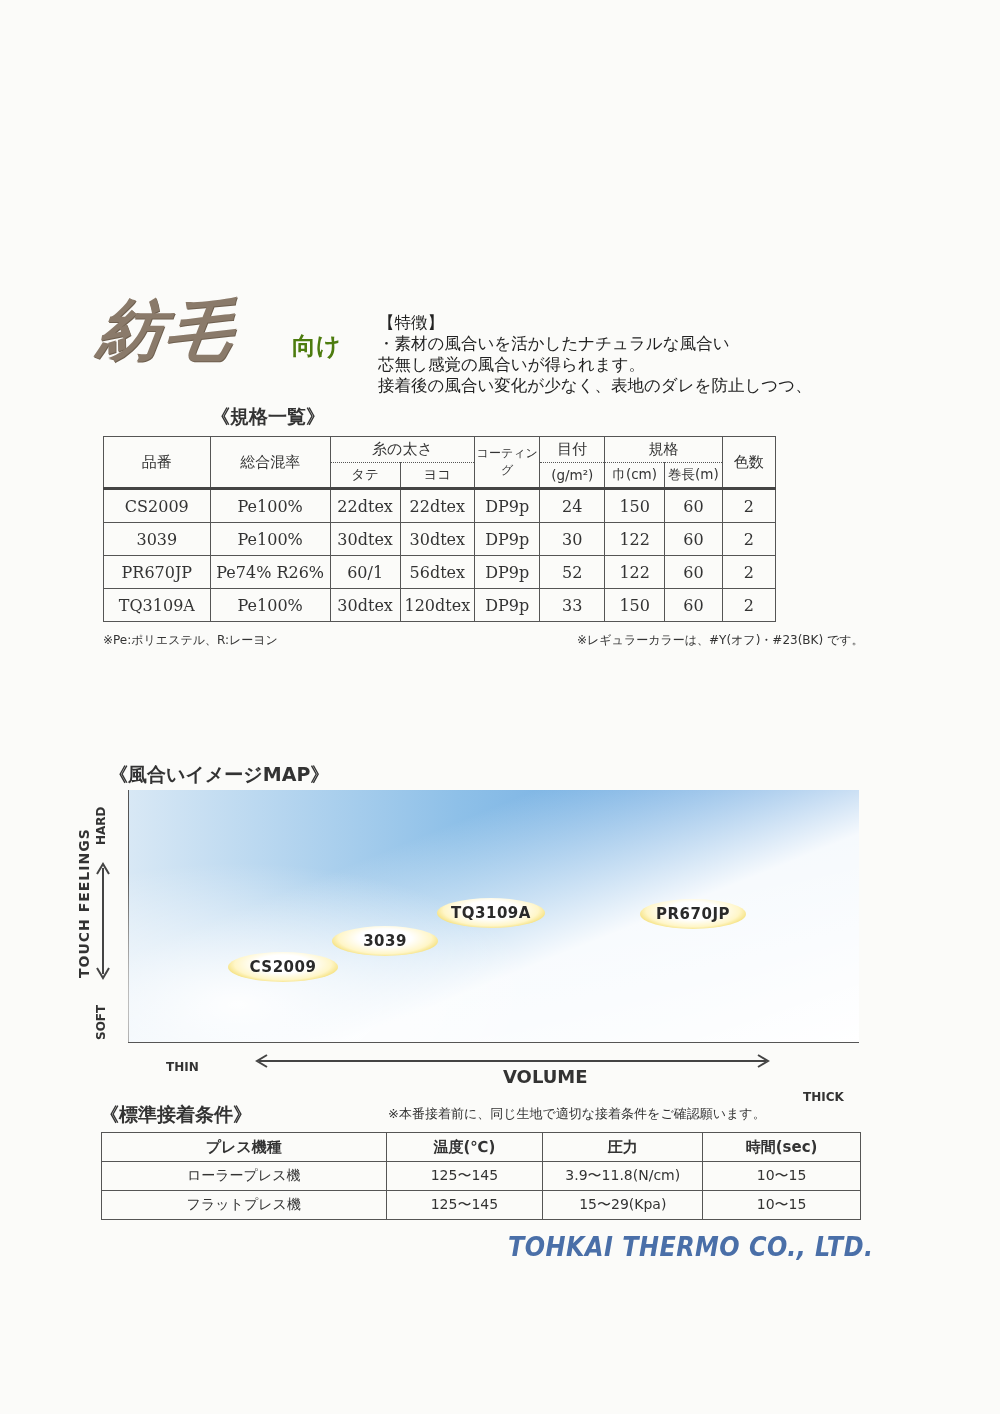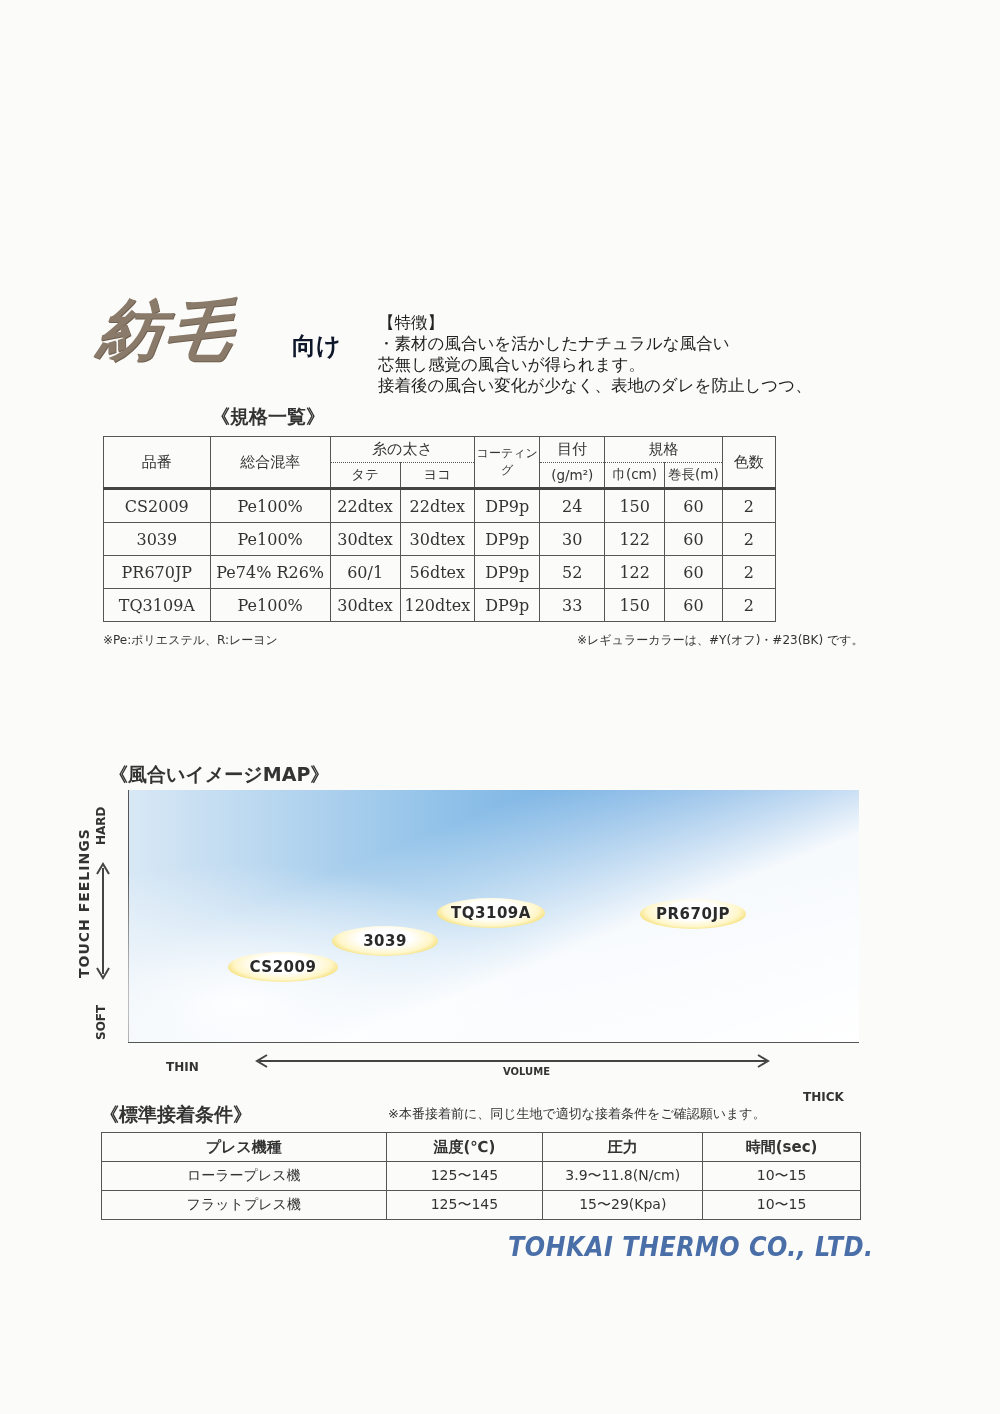--- a/index.html
+++ b/index.html
@@ -6,21 +6,21 @@
   body {
     width:1000px; height:1414px; background:#fbfbf9; position:relative; overflow:hidden;
     font-family: "DejaVu Sans", "Liberation Sans", sans-serif; color:#222;
   }
   .abs { position:absolute; }
   .title-main {
     left:98px; top:286px; font-size:66px; font-weight:bold; font-style:italic;
     color:#8a7a6a; letter-spacing:2px; transform:skewX(-8deg);
     text-shadow: 1px 1px 0 #6f6050;
   }
-  .title-sub { left:292px; top:330px; font-size:24px; font-weight:bold; color:#0f172a; }
+  .title-sub { left:292px; top:330px; font-size:24px; font-weight:bold; color:#4d7c0f; }
   .feature { left:378px; top:312px; font-size:16.5px; line-height:21px; color:#222; }
   .feature div { white-space:nowrap; }
   .section-h { font-size:19px; font-weight:bold; color:#333; white-space:nowrap; }
 
   table.spec {
     position:absolute; left:103px; top:436px; width:673px; border-collapse:collapse;
     font-family:"DejaVu Serif","Liberation Serif",serif; font-size:16px; color:#333;padding-left:9px;
   }
   table.spec td, table.spec th {
     border:1.5px solid #555; text-align:center; padding:0; font-weight:normal;
@@ -175,21 +175,21 @@
 <div class="abs axis-lbl vlabel" style="left:94px; top:845px;">HARD</div>
 <div class="abs axis-lbl vlabel" style="left:76px; top:978px; font-size:14px; letter-spacing:1px;">TOUCH FEELINGS</div>
 <div class="abs axis-lbl vlabel" style="left:94px; top:1040px;">SOFT</div>
 <svg class="abs" style="left:96px; top:862px;" width="14" height="118">
   <line x1="7" y1="6" x2="7" y2="112" stroke="#444" stroke-width="2"></line>
   <polyline points="1,12 7,2 13,12" fill="none" stroke="#444" stroke-width="2"></polyline>
   <polyline points="1,106 7,116 13,106" fill="none" stroke="#444" stroke-width="2"></polyline>
 </svg>
 
 <div class="abs axis-lbl" style="left:166px; top:1060px;">THIN</div>
-<div class="abs axis-lbl" style="left:503px; top:1066px; font-size:10px;text-align:right;">VOLUME</div>
+<div class="abs axis-lbl" style="left:503px; top:1066px; font-size:18px;text-align:right;">VOLUME</div>
 <div class="abs axis-lbl" style="left:803px; top:1090px;">THICK</div>
 <svg class="abs" style="left:255px; top:1053px;" width="515" height="16">
   <line x1="4" y1="8" x2="511" y2="8" stroke="#444" stroke-width="2"></line>
   <polyline points="12,2 2,8 12,14" fill="none" stroke="#444" stroke-width="2"></polyline>
   <polyline points="503,2 513,8 503,14" fill="none" stroke="#444" stroke-width="2"></polyline>
 </svg>
 
 <div class="abs section-h" style="left:100px; top:1102px;">《標準接着条件》</div>
 <div class="abs note" style="left:388px; top:1105px; font-size:13px;">※本番接着前に、同じ生地で適切な接着条件をご確認願います。</div>
 

